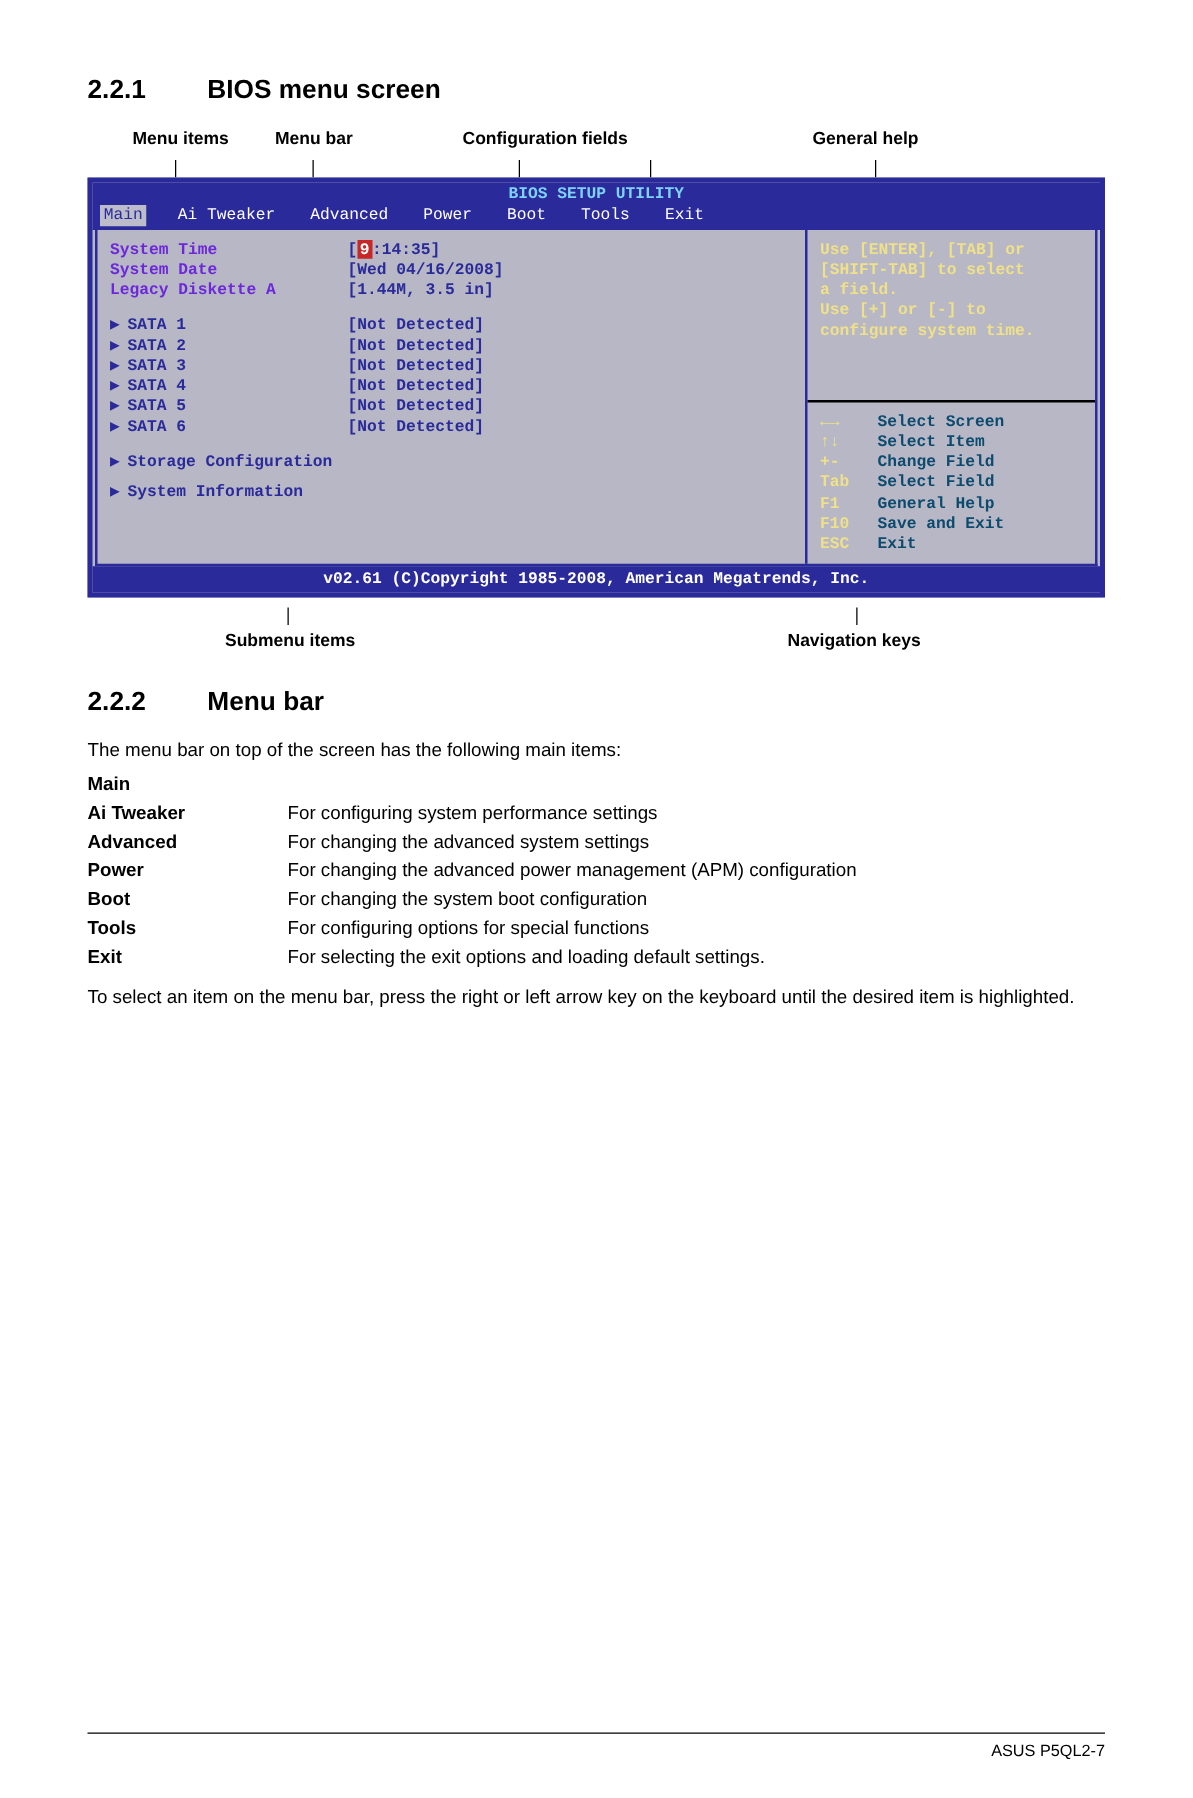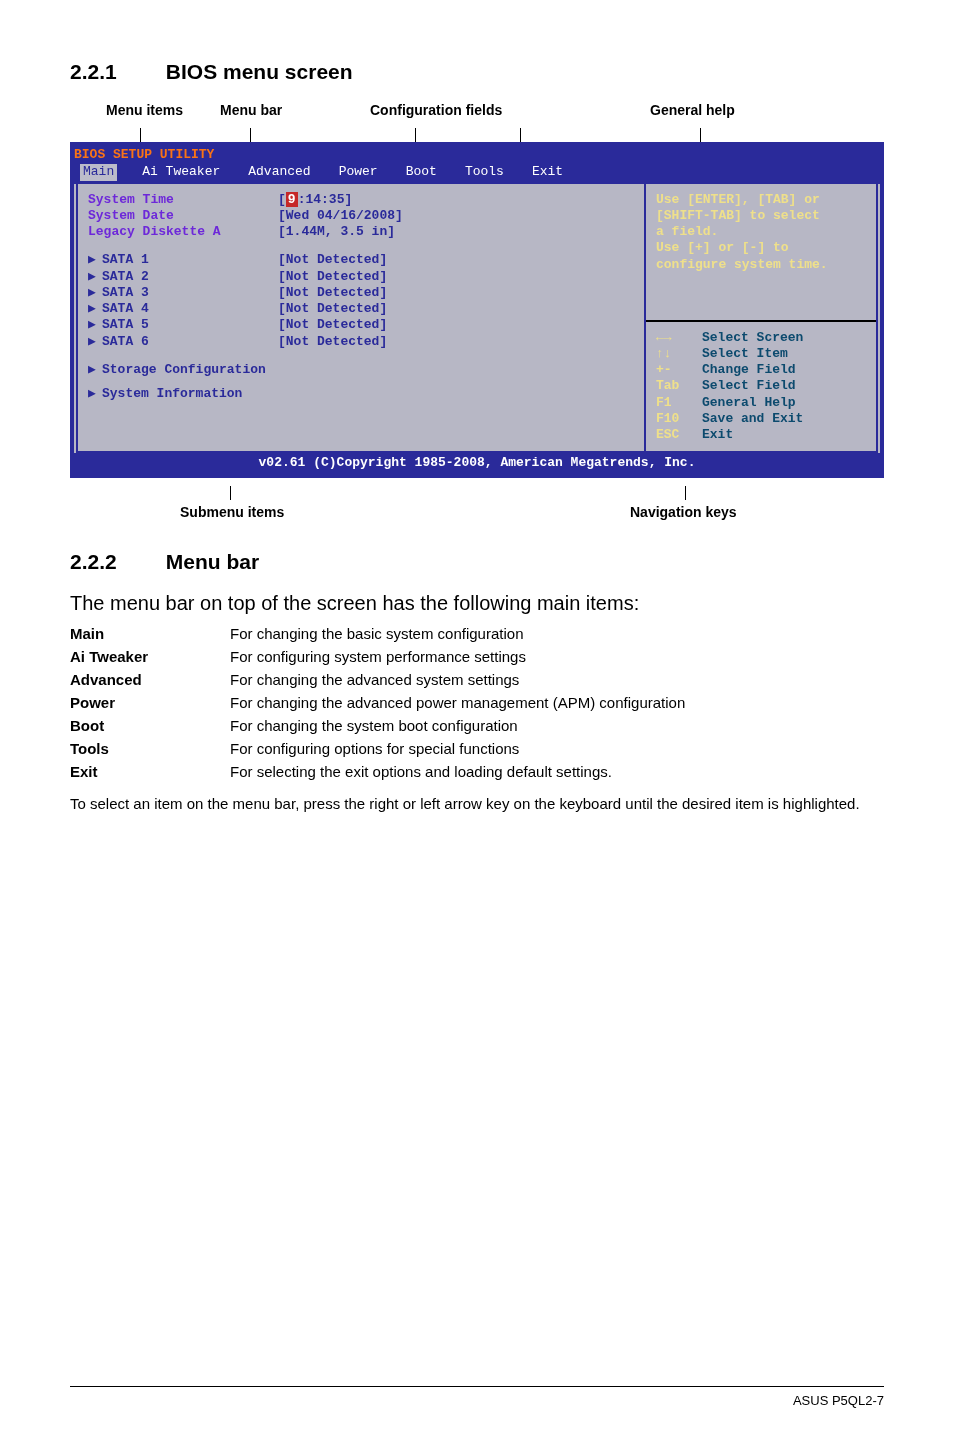--- a/index.html
+++ b/index.html
@@ -11,21 +11,21 @@
   .labels span{position:absolute;font-size:14px;font-weight:bold;top:0}
   .lbl-menuitems{left:36px}
   .lbl-menubar{left:150px}
   .lbl-config{left:300px}
   .lbl-help{left:580px}
   .ticks{position:relative;height:14px}
   .ticks div{position:absolute;width:1px;background:#000;height:14px;top:0}
   .tick1{left:70px}.tick2{left:180px}.tick3{left:345px}.tick4{left:450px}.tick5{left:630px}
   
   .bios{width:100%;border:4px solid #2a2a9a;background:#b7b7c5;font-family:"Courier New",monospace;font-size:13px;line-height:1.25;position:relative;box-sizing:border-box}
-  .bios-title{background:#2a2a9a;color:#f97316;text-align:left;font-weight:bold;padding:1px 0}
+  .bios-title{background:#2a2a9a;color:#7dd3fc;text-align:center;font-weight:bold;padding:1px 0}
   .bios-menubar{background:#2a2a9a;color:#fff;display:flex;padding:0 6px 3px 6px;gap:22px}
   .bios-menubar span{padding:0 3px}
   .bios-menubar .active{background:#bcbcca;color:#2a2a9a}
   .bios-body{display:flex;border:2px solid #2a2a9a;border-top:0;margin:0 2px}
   .bios-left{flex:1;border-right:2px solid #2a2a9a}
   .bios-right{width:230px}
   .panel{padding:8px 10px}
   .cfg-line{display:flex}
   .cfg-label{width:190px;color:#6d28d9;font-weight:bold}
   .cfg-val{color:#2a2a9a;font-weight:bold}
@@ -40,21 +40,21 @@
   .nav-act{color:#0c4a6e}
   .help-top{padding:8px 10px;color:#efe08a;font-weight:bold;border-bottom:2px solid #000000;min-height:120px}
   .bios-footer{background:#2a2a9a;color:#fff;text-align:center;padding:2px 0;font-weight:bold}
   
   .below-labels{position:relative;height:40px;margin-top:8px;margin-bottom:24px}
   .below-labels span{position:absolute;font-size:14px;font-weight:bold;top:18px}
   .bl-sub{left:110px}.bl-nav{left:560px}
   .tickb{position:absolute;width:1px;background:#000;height:14px;top:0}
   .tb1{left:160px}.tb2{left:615px}
   
-  .intro{font-size:20px;margin:6px 0 10px 0}
+  .intro{font-size:15px;margin:6px 0 10px 0}
   .def-table{font-size:15px}
   .def-row{display:flex;margin:6px 0}
   .def-term{width:160px;font-weight:bold}
   .def-desc{flex:1}
   .para{font-size:15px;margin-top:14px;line-height:1.35}
   
   .pg-footer{position:absolute;bottom:30px;left:70px;right:70px;border-top:1px solid #000;padding-top:6px;font-size:13px;display:flex;justify-content:flex-end}
 </style>
 </head>
 <body>
@@ -213,21 +213,20 @@
   <h2 class="num-title">
     <span class="num">2.2.2</span>
     <span>Menu bar</span>
   </h2>
 
   <div class="intro">The menu bar on top of the screen has the following main items:</div>
 
   <div class="def-table">
     <div class="def-row">
         <div class="def-term">Main</div>
-        <div class="def-desc">For changing the basic system configuration</div>
       </div>
     <div class="def-row">
         <div class="def-term">Ai Tweaker</div>
         <div class="def-desc">For configuring system performance settings</div>
       </div>
     <div class="def-row">
         <div class="def-term">Advanced</div>
         <div class="def-desc">For changing the advanced system settings</div>
       </div>
     <div class="def-row">

